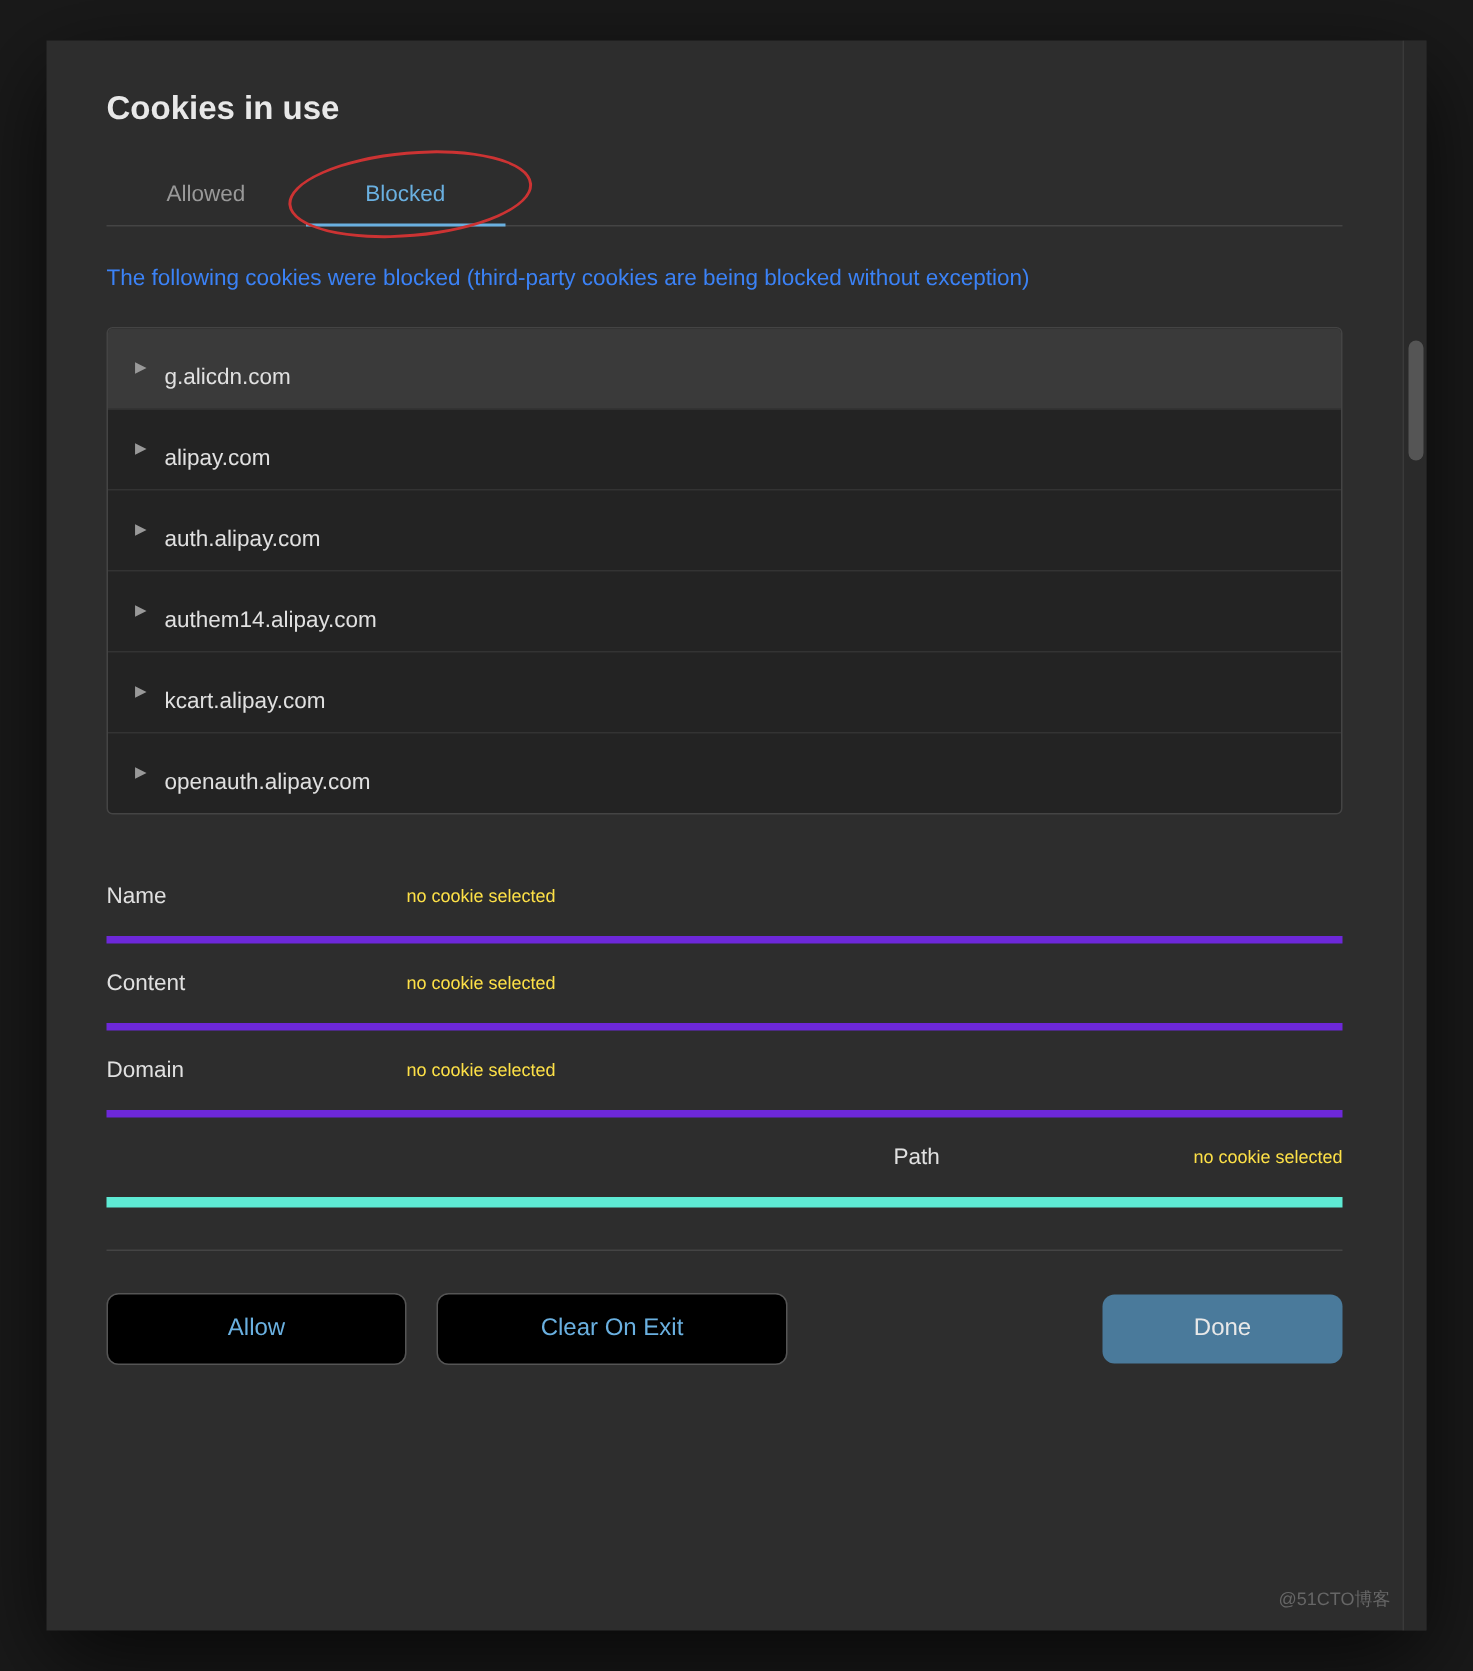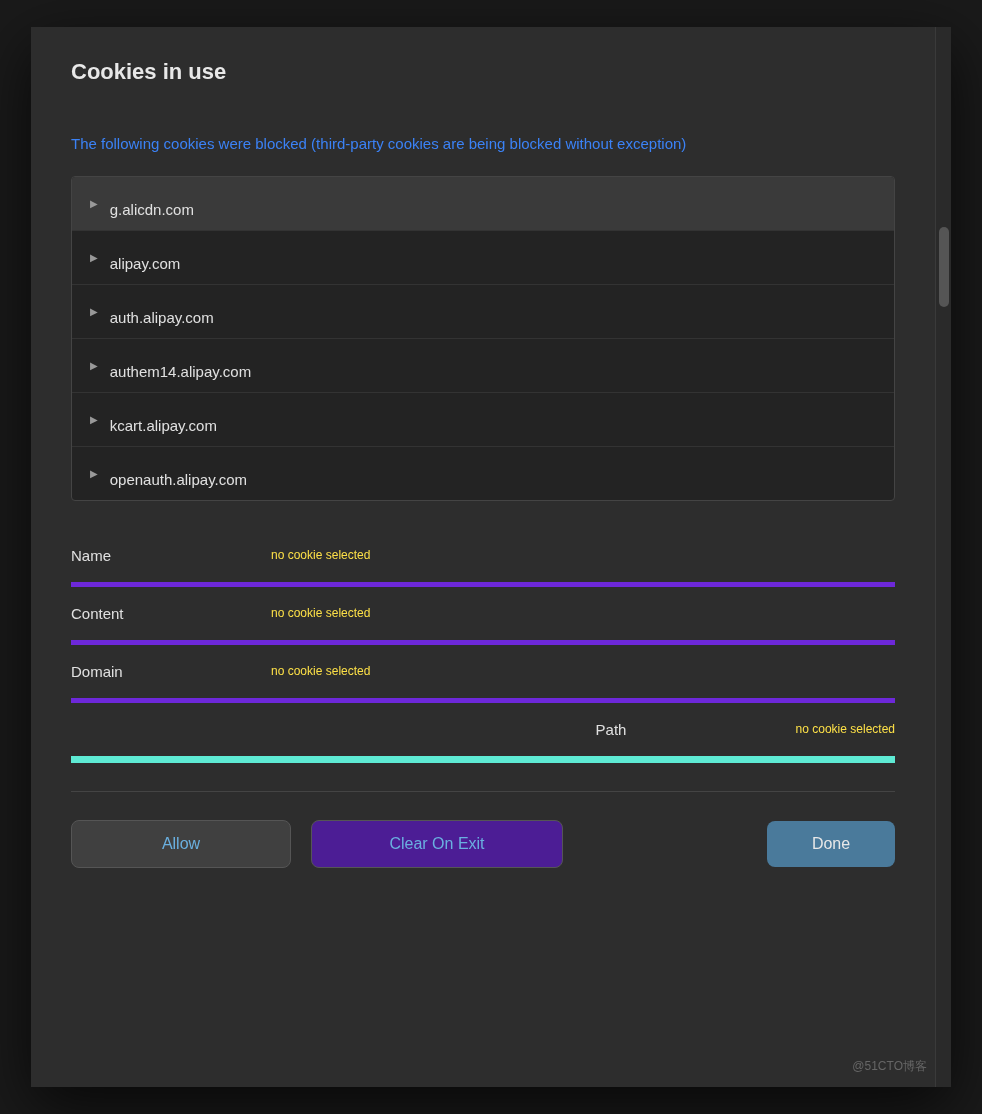--- a/index.html
+++ b/index.html
@@ -200,38 +200,38 @@
       padding: 14px 0;
       border-radius: 8px;
       font-size: 16px;
       font-weight: 500;
       cursor: pointer;
       border: none;
       outline: none;
     }
 
     .btn-allow {
-      background: #404040;
+      background: #000000;
       color: #6ab0e0;
       border: 1px solid #555;
-      width: 220px;
+      width: 200px;
     }
 
     .btn-clear {
-      background: #4c1d95;
+      background: #000000;
       color: #6ab0e0;
       border: 1px solid #555;
-      width: 252px;
+      width: 234px;
     }
 
     .btn-done {
       background: #4a7a9b;
       color: #e8e8e8;
       border: none;
-      width: 128px;
+      width: 160px;
       margin-left: auto;
     }
 
     .watermark {
       position: absolute;
       bottom: 12px;
       right: 24px;
       color: #666;
       font-size: 12px;
     }
@@ -240,20 +240,27 @@
 <body>
 
 <div class="dialog">
   <div class="scrollbar-track">
     <div class="scrollbar-thumb"></div>
   </div>
 
   <div class="dialog-inner">
     <h2 class="dialog-title">Cookies in use</h2>
 
+    <div class="tabs">
+      <button class="tab">Allowed</button>
+      <div class="tab-blocked-wrapper">
+        <button class="tab active">Blocked</button>
+        <div class="circle-annotation"></div>
+      </div>
+    </div>
 
     <p class="info-text">The following cookies were blocked (third-party cookies are being blocked without exception)</p>
 
     <div class="cookie-list">
       <div class="cookie-item selected">
         <span class="arrow">▶</span>
         <span class="domain-name">g.alicdn.com</span>
       </div>
       <div class="cookie-item">
         <span class="arrow">▶</span>

